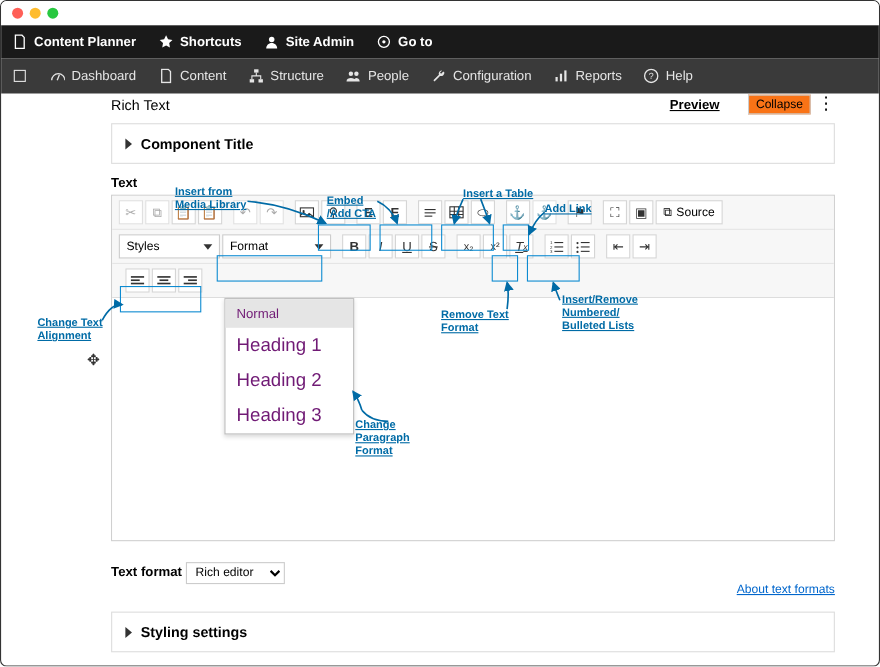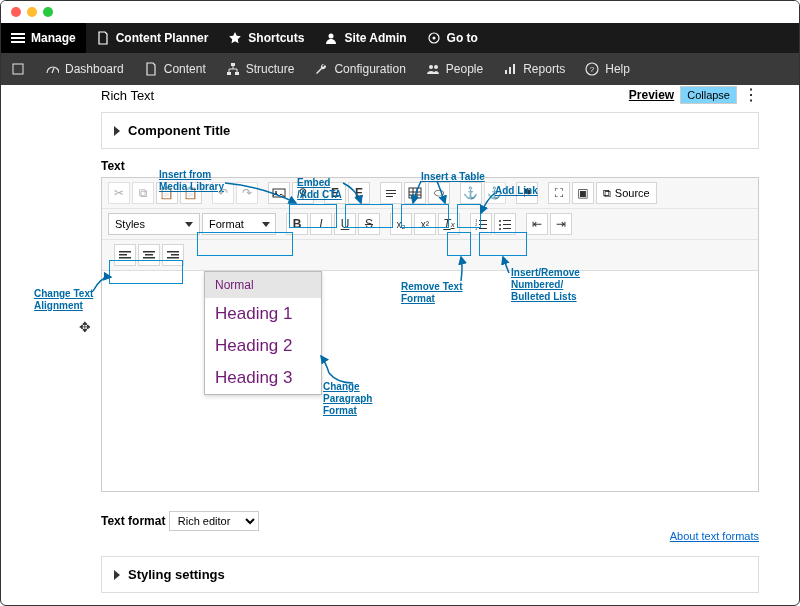--- a/index.html
+++ b/index.html
@@ -12,36 +12,36 @@
 .topbar .item { display: flex; align-items: center; gap: 6px; padding: 0 10px; height: 100%; cursor: pointer; }
 .topbar .item.manage { background: #000; }
 .subbar { background: #3a3a3a; color: #e5e5e5; display: flex; align-items: center; height: 32px; font-size: 12px; }
 .subbar .item { display: flex; align-items: center; gap: 6px; padding: 0 10px; height: 100%; cursor: pointer; }
 .icon { width: 14px; height: 14px; display: inline-flex; align-items: center; justify-content: center; }
 .icon svg { width: 14px; height: 14px; fill: currentColor; }
 .content { padding: 1px 40px 16px 100px; position: relative; }
 .section-header { display: flex; align-items: center; justify-content: space-between; font-size: 13px; margin-bottom: 8px; }
 .section-header .right { display: flex; align-items: center; gap: 6px; font-size: 12px; }
 .preview-link { text-decoration: underline; font-weight: 600; }
-.collapse-btn { background: #7dd3fc; border: 1px solid #ccc; padding: 2px 6px; font-size: 11px; }
+.collapse-btn { background: #f97316; border: 1px solid #ccc; padding: 2px 6px; font-size: 11px; margin-left: 20px; }
 .dots-v { font-size: 16px; line-height: 1; }
 .component-title-box { border: 1px solid #ddd; padding: 10px 12px; font-weight: 700; font-size: 13px; display: flex; align-items: center; gap: 8px; margin-bottom: 10px; }
 .caret { display:inline-block; width:0;height:0;border-top:5px solid transparent;border-bottom:5px solid transparent;border-left:6px solid #333; }
 .label-text { font-weight: 700; font-size: 12px; margin-bottom: 4px; }
 .editor-box { border: 1px solid #ccc; }
 .toolbar { background: #f7f7f7; border-bottom: 1px solid #ddd; }
 .toolbar-row { display: flex; align-items: center; gap: 2px; padding: 4px 6px; flex-wrap: wrap; }
 .toolbar-row + .toolbar-row { border-top: 1px solid #e5e5e5; }
 .tbtn { width: 22px; height: 22px; display: inline-flex; align-items: center; justify-content: center; background: #fff; border: 1px solid #d5d5d5; font-size: 12px; cursor: pointer; color: #333; }
 .tbtn.muted { color: #aaa; border-color: #e0e0e0; }
 .sep { width: 6px; }
 .source-btn { display: inline-flex; align-items: center; gap: 4px; padding: 0 6px; height: 22px; border: 1px solid #d5d5d5; background: #fff; font-size: 11px; }
 .styles-box, .format-box { height: 22px; border: 1px solid #ccc; background: #fff; display: inline-flex; align-items: center; padding: 0 6px; font-size: 11px; gap: 18px; }
 .styles-box { width: 92px; justify-content: space-between; }
-.format-box { width: 74px; justify-content: space-between; }
+.format-box { width: 99px; justify-content: space-between; }
 .down-tri { width:0;height:0;border-left:4px solid transparent;border-right:4px solid transparent;border-top:5px solid #333; }
 .editor-area { min-height: 220px; background: #fff; position: relative; }
 .format-dropdown { position: absolute; top: 0; left: 102px; width: 118px; background: #fff; border: 1px solid #bbb; box-shadow: 0 2px 4px rgba(0,0,0,0.15); z-index: 5; }
 .format-dropdown .opt { padding: 6px 10px; font-size: 14px; color: #701a75; cursor: pointer; }
 .format-dropdown .opt.sel { background: #e5e5e5; font-size: 12px; }
 .format-dropdown .opt.h { font-size: 17px; font-weight: 400; }
 .text-format-row { display: flex; align-items: center; justify-content: space-between; margin-top: 8px; font-size: 12px; }
 .text-format-row select { font-size: 11px; padding: 2px 4px; border: 1px solid #ccc; background: #fff; width: 90px; }
 .about-link { color: #0066cc; font-size: 11px; text-decoration: underline; margin-top: 30px; }
 .styling-box { border: 1px solid #ddd; padding: 10px 12px; font-weight: 700; font-size: 13px; display: flex; align-items: center; gap: 8px; margin-top: 14px; }
@@ -54,30 +54,20 @@
 <body>
 
 <div class="window">
   <div class="titlebar">
     <div class="dot red"></div>
     <div class="dot yellow"></div>
     <div class="dot green"></div>
   </div>
 
   <div class="topbar">
-    <div class="item manage">
-      <span class="icon">
-          <svg viewBox="0 0 14 14">
-            <rect y="2" width="14" height="2"></rect>
-            <rect y="6" width="14" height="2"></rect>
-            <rect y="10" width="14" height="2"></rect>
-          </svg>
-        </span>
-      <span>Manage</span>
-    </div>
     <div class="item">
       <span class="icon">
           <svg viewBox="0 0 14 14">
             <path d="M3 1h6l2 2v10H3z" fill="none" stroke="currentColor" stroke-width="1.2"></path>
           </svg>
         </span>
       <span>Content Planner</span>
     </div>
     <div class="item">
       <span class="icon">
@@ -139,34 +129,34 @@
             <rect x="1" y="10" width="4" height="3"></rect>
             <rect x="9" y="10" width="4" height="3"></rect>
             <path d="M7 4v3M7 7H3v3M7 7h4v3" fill="none" stroke="currentColor"></path>
           </svg>
         </span>
         <span>Structure</span>
       </div>
     <div class="item">
         <span class="icon">
           <svg viewBox="0 0 14 14">
-            <path d="M12 4a3 3 0 01-4 3L3 12l-1-1 5-5a3 3 0 013-4l-2 2 1 1 2-2z"></path>
-          </svg>
-        </span>
-        <span>Configuration</span>
-      </div>
-    <div class="item">
-        <span class="icon">
-          <svg viewBox="0 0 14 14">
             <circle cx="5" cy="5" r="2"></circle>
             <circle cx="10" cy="5" r="2"></circle>
             <path d="M1 12c0-2 2-3 4-3s4 1 4 3M8 12c0-2 1-3 2-3s3 1 3 3"></path>
           </svg>
         </span>
         <span>People</span>
+      </div>
+    <div class="item">
+        <span class="icon">
+          <svg viewBox="0 0 14 14">
+            <path d="M12 4a3 3 0 01-4 3L3 12l-1-1 5-5a3 3 0 013-4l-2 2 1 1 2-2z"></path>
+          </svg>
+        </span>
+        <span>Configuration</span>
       </div>
     <div class="item">
         <span class="icon">
           <svg viewBox="0 0 14 14">
             <rect x="2" y="8" width="2" height="4"></rect>
             <rect x="6" y="5" width="2" height="7"></rect>
             <rect x="10" y="2" width="2" height="10"></rect>
           </svg>
         </span>
         <span>Reports</span>

